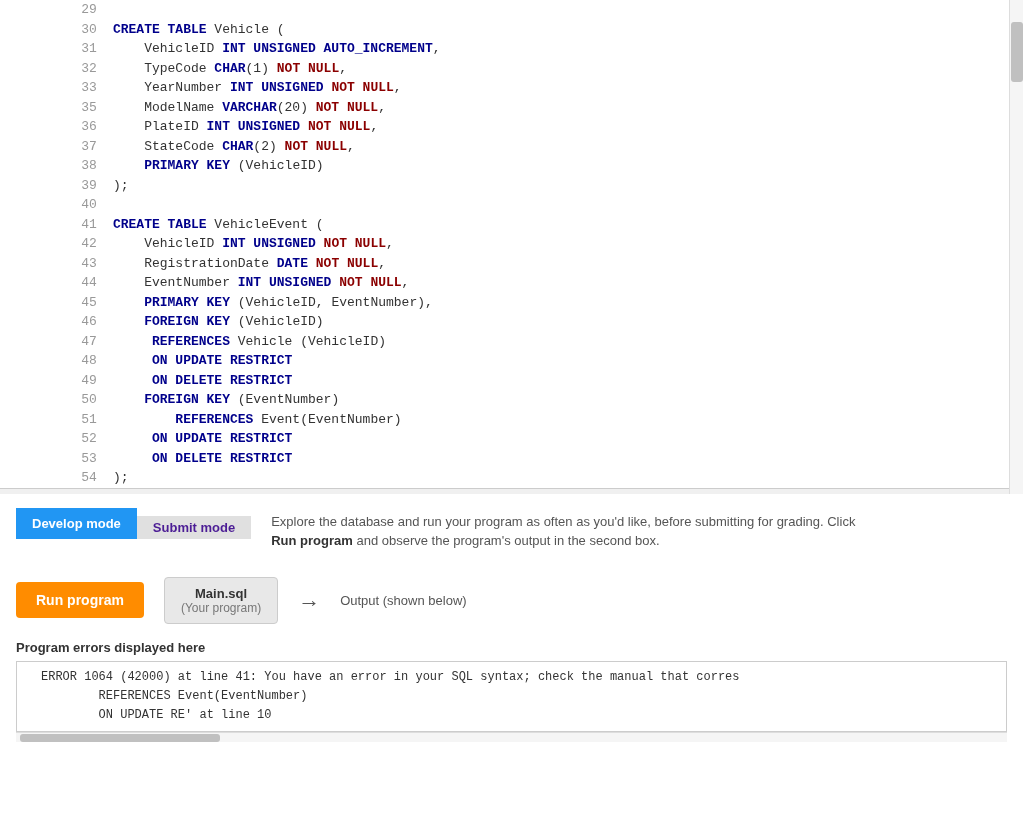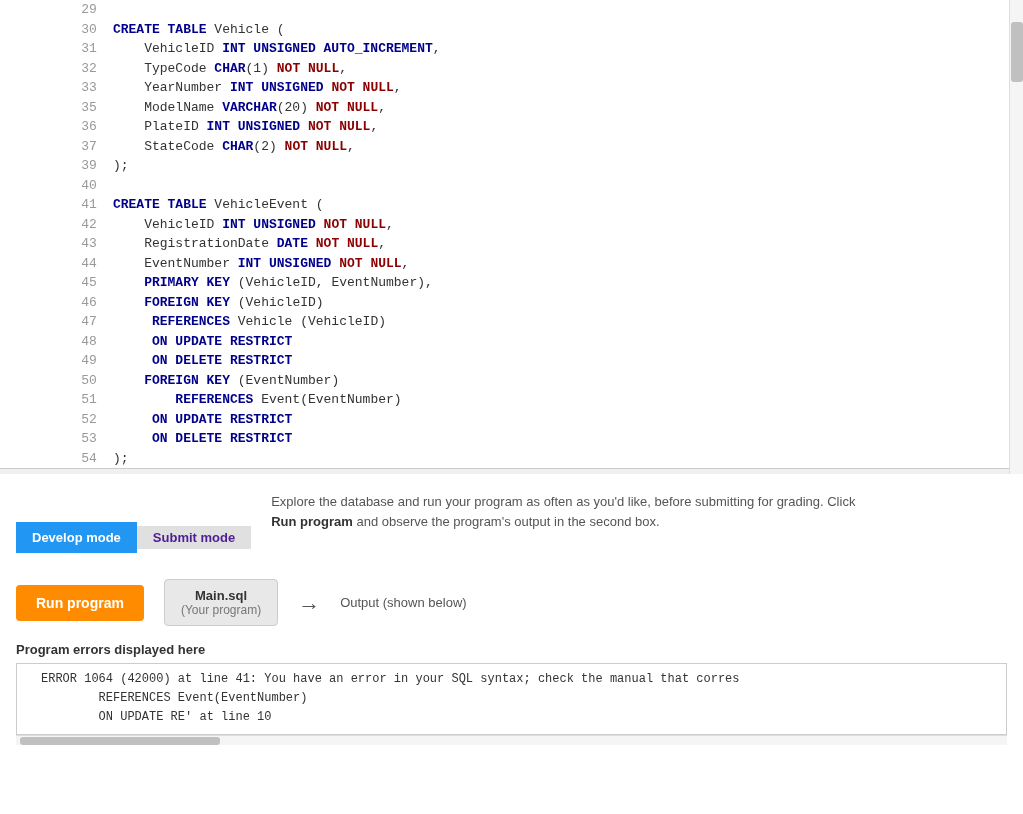--- a/index.html
+++ b/index.html
@@ -75,22 +75,21 @@
     .mode-bar {
       display: flex;
       align-items: flex-start;
       padding: 14px 16px 10px 16px;
       gap: 0;
       border-bottom: none;
     }
 
     .mode-buttons {
       display: flex;
-      align-items: center;
-      margin-top: 34px;
+      align-items: flex-end;
     }
 
     .btn-develop {
       background: #2196F3;
       color: #fff;
       border: none;
       padding: 8px 16px;
       font-size: 13px;
       font-weight: bold;
       cursor: pointer;
@@ -247,20 +246,24 @@
           </tr>
           <tr>
             <td class="line-num">36</td>
             <td class="line-code">    PlateID <span style="color: rgb(0, 0, 139); font-weight: bold;">INT UNSIGNED</span> <span style="color: rgb(139, 0, 0); font-weight: bold;">NOT NULL</span>,</td>
           </tr>
           <tr>
             <td class="line-num">37</td>
             <td class="line-code">    StateCode <span style="color: rgb(0, 0, 139); font-weight: bold;">CHAR</span>(2) <span style="color: rgb(139, 0, 0); font-weight: bold;">NOT NULL</span>,</td>
           </tr>
           <tr>
+            <td class="line-num">38</td>
+            <td class="line-code">    <span style="color: rgb(0, 0, 139); font-weight: bold;">PRIMARY KEY</span> (VehicleID)</td>
+          </tr>
+          <tr>
             <td class="line-num">39</td>
             <td class="line-code">);</td>
           </tr>
           <tr>
             <td class="line-num">40</td>
             <td class="line-code"></td>
           </tr>
           <tr>
             <td class="line-num">41</td>
             <td class="line-code"><span style="color: rgb(0, 0, 139); font-weight: bold;">CREATE TABLE</span> VehicleEvent (</td>

